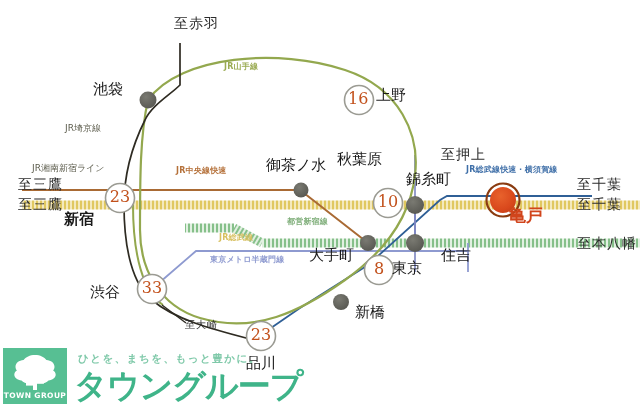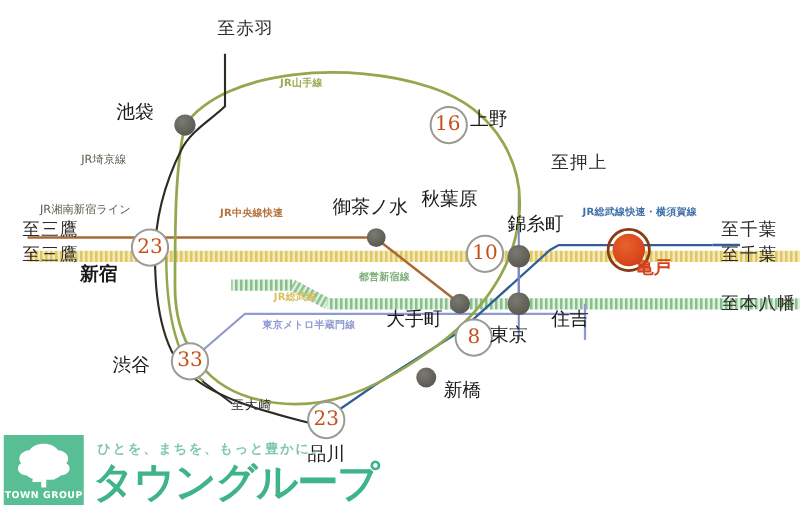--- a/index.html
+++ b/index.html
@@ -19,21 +19,21 @@
   .station-name{
     font-family:"DejaVu Serif","Liberation Serif",serif;
     color:#1a1a1a;
     font-weight:400;
   }
   .st-lg{font-size:15px;letter-spacing:0px;}
   .st-md{font-size:15px;}
 
   .kameido-name{
     font-family:"DejaVu Serif","Liberation Serif",serif;
-    font-size:14px;color:#d1441b;font-weight:700;
+    font-size:17px;color:#d1441b;font-weight:700;
   }
 
   .line-name{font-size:8px;font-weight:700;letter-spacing:.2px;}
   .line-yamanote{color:#9aab52;}
   .line-chuo{color:#b5713a;}
   .line-sobu{color:#d8c060;}
   .line-shinjuku{color:#7fae7a;}
   .line-hanzomon{color:#8e9ad0;}
   .line-sobuq{color:#3f6fa8;}
   .line-saikyo{color:#5a5a4a;font-size:9px;font-weight:400;
@@ -239,21 +239,21 @@
   <div class="lbl line-saikyo" style="left:32px;top:136px;margin-top:28px;">JR湘南新宿ライン</div>
 
   <div class="lbl dest" style="left:174px;top:16px;">至赤羽</div>
 
   <div class="lbl dest" style="left:18px;top:177px;">至三鷹</div>
 
   <div class="lbl dest" style="left:18px;top:197px;">至三鷹</div>
 
   <div class="lbl dest dest-sm" style="left:164px;top:320px;">至大崎</div>
 
-  <div class="lbl dest" style="left:441px;top:123px;">至押上</div>
+  <div class="lbl dest" style="left:441px;top:147px;">至押上</div>
 
   <div class="lbl dest" style="left:577px;top:177px;">至千葉</div>
 
   <div class="lbl dest" style="left:577px;top:197px;">至千葉</div>
 
   <div class="lbl dest" style="left:577px;top:236px;">至本八幡</div>
 
   <div id="footer">
     <div id="tagline">ひとを、まちを、もっと豊かに。</div>
     <div id="logo-badge">

